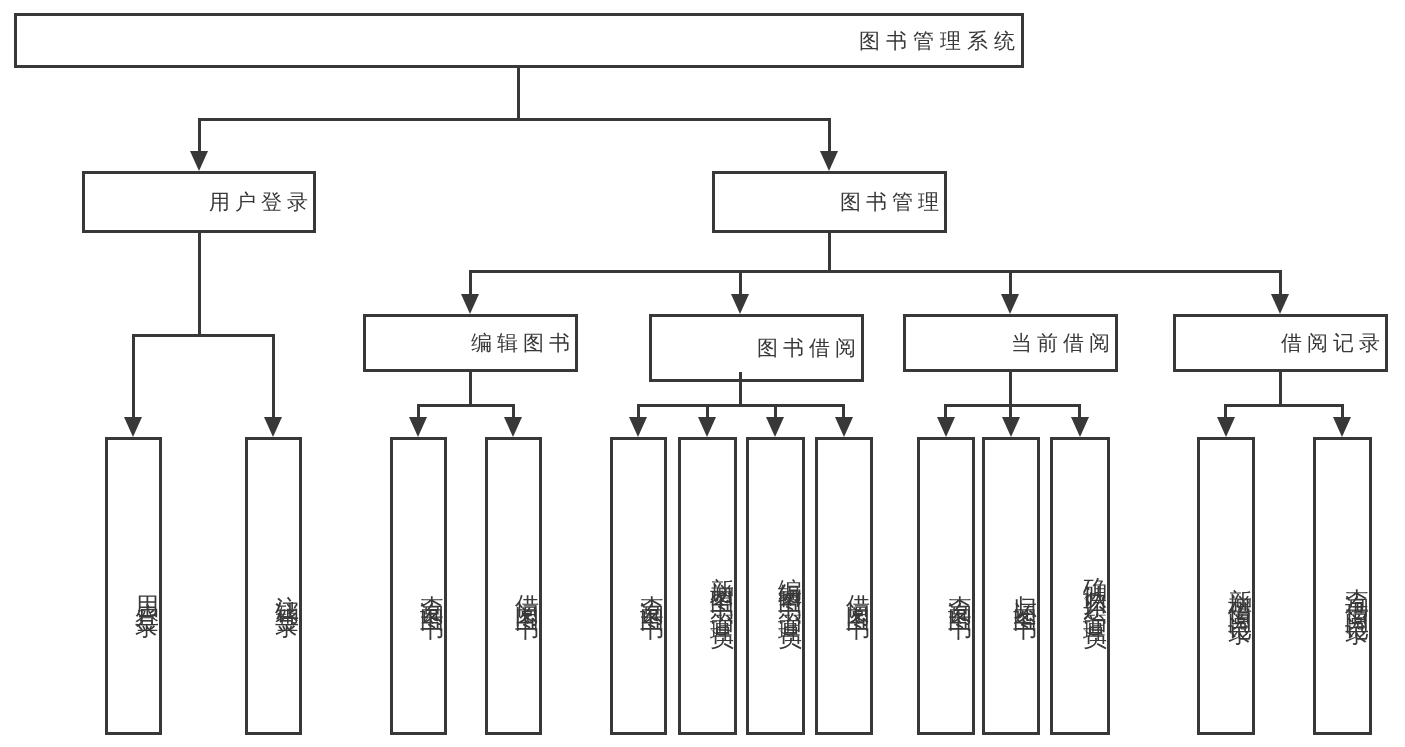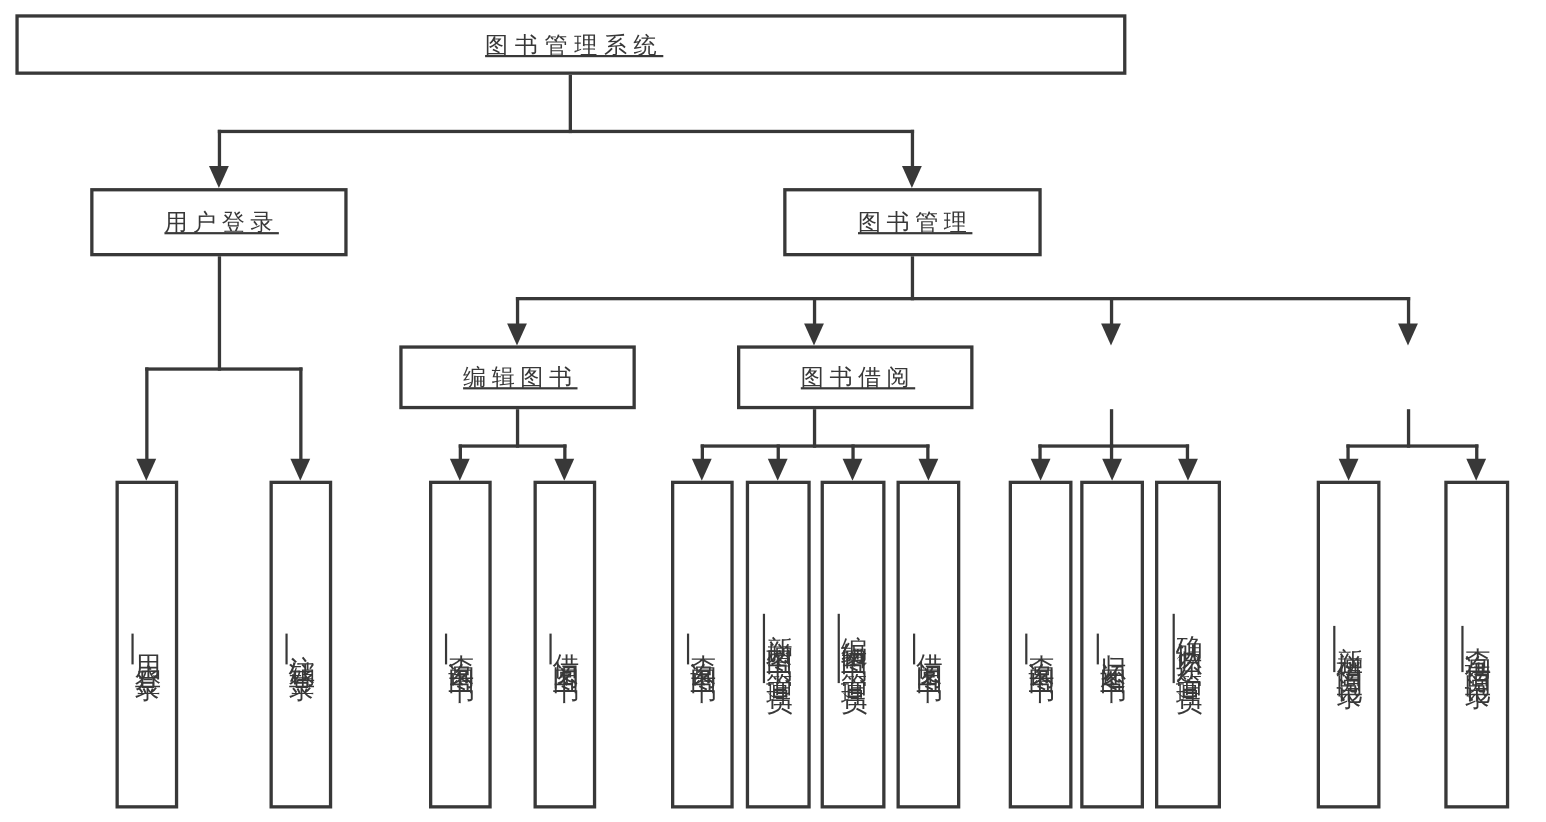--- a/index.html
+++ b/index.html
@@ -8,21 +8,21 @@
     --background:#ffffff;
     --watermark-text:#b3b3b3;
   }
   html,body{margin:0;padding:0;background:var(--background);}
   #canvas{
     position:relative;width:1405px;height:747px;background:var(--background);
     overflow:hidden;font-family:"Liberation Sans",sans-serif;color:var(--line);
   }
   .box{
     position:absolute;box-sizing:border-box;border:3px solid var(--line);
-    background:var(--box-fill);display:flex;align-items:center;justify-content:center;text-decoration:underline;
+    background:var(--box-fill);display:flex;align-items:center;justify-content:flex-end;
   }
   .hnode .lbl{font-size:21px;letter-spacing:5px;padding-left:5px;white-space:nowrap;}
   .root .lbl{letter-spacing:6px;padding-left:6px;}
   .leaf .lbl{
     writing-mode:vertical-rl;text-orientation:mixed;
     font-size:24px;letter-spacing:7px;line-height:1;padding-top:7px;white-space:nowrap;
   }
   .vline{position:absolute;width:3px;background:var(--line);}
   .hline{position:absolute;height:3px;background:var(--line);}
   .arrow{
@@ -72,22 +72,28 @@
   <div class="vline" style="left:739px;top:270px;height:27px;"></div>
   <div class="arrow" style="left:731px;top:294px;"></div>
   <div class="vline" style="left:1009px;top:270px;height:27px;"></div>
   <div class="arrow" style="left:1001px;top:294px;"></div>
   <div class="vline" style="left:1279px;top:270px;height:27px;"></div>
   <div class="arrow" style="left:1271px;top:294px;"></div>
 
   <div class="box hnode" style="left:363px;top:314px;width:215px;height:58px;">
     <span class="lbl">编辑图书</span>
   </div>
-  <div class="box hnode" style="left:670px;top:314px;width:215px;height:58px;">
+  <div class="box hnode" style="left:649px;top:314px;width:215px;height:68px;">
     <span class="lbl">图书借阅</span>
+  </div>
+  <div class="box hnode" style="left:903px;top:314px;width:215px;height:58px;">
+    <span class="lbl">当前借阅</span>
+  </div>
+  <div class="box hnode" style="left:1173px;top:314px;width:215px;height:58px;">
+    <span class="lbl">借阅记录</span>
   </div>
 
   <div class="vline" style="left:469px;top:372px;height:35px;"></div>
   <div class="hline" style="left:417px;top:404px;width:98px;"></div>
   <div class="vline" style="left:417px;top:404px;height:15px;"></div>
   <div class="arrow" style="left:409px;top:417px;"></div>
   <div class="vline" style="left:512px;top:404px;height:15px;"></div>
   <div class="arrow" style="left:504px;top:417px;"></div>
 
   <div class="vline" style="left:739px;top:372px;height:35px;"></div>

